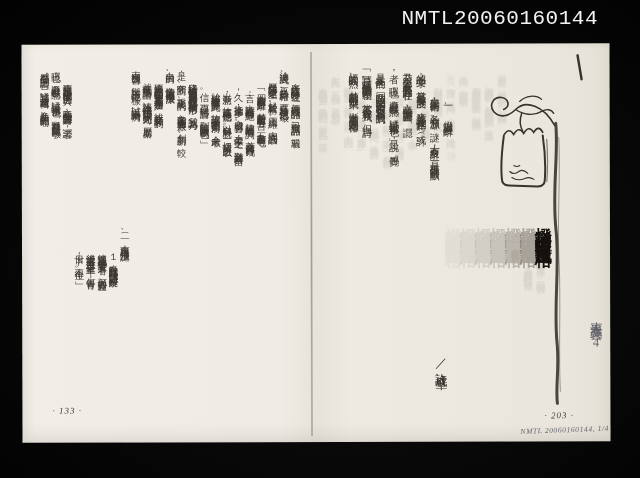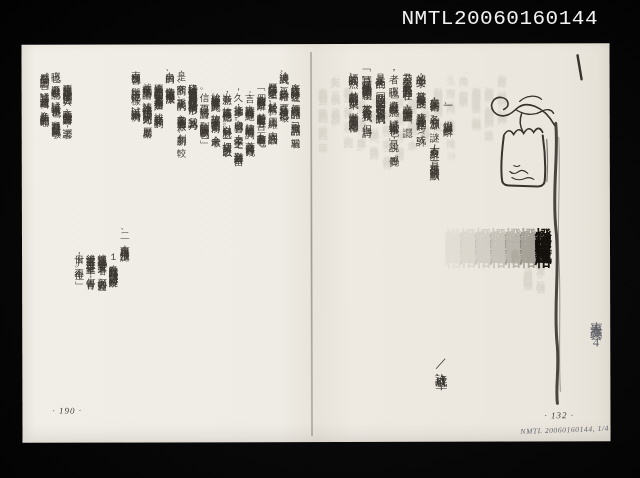--- a/index.html
+++ b/index.html
@@ -96,21 +96,21 @@
         <div class="pcol">兩漢魏晉，與詩之地位一樣。試以古謎為例：</div>
         <div class="pcol" style="padding-top: 160.5px;">二、古典謎與浪漫謎</div>
         <div class="pcol" style="padding-top: 181.9px;">１春秋戰國時代之隱語與廋辭</div>
         <div class="pcol" style="padding-top: 181.9px;">後漢孔融傳之「有天下者，何必卯金刀」。</div>
         <div class="pcol" style="padding-top: 181.9px;">後漢書五行志之「千里草，何青青，</div>
         <div class="pcol" style="padding-top: 181.9px;">十日卜，不得生。」</div>
         <div class="pcol" style="padding-top: 10.7px;">這兩句話是十分標準的古典。文心雕龍諧讔篇云：讔者，</div>
         <div class="pcol">隱也；遯辭以隱意，譎譬以指事也。「遯辭」是隱藏（敏</div>
         <div class="pcol">感部分）的語言；「譎譬」是超邏輯、多曲折的比喻。</div>
       </div>
-    <div id="pagenum-left" class="pagenum">· 190 ·</div>
+    <div id="pagenum-left" class="pagenum">· 133 ·</div>
 
     <div id="right-cols" class="vcols">
         <div class="pcol" style="padding-top: 34.2px;">一、燈謎與廋辭</div>
         <div class="pcol" style="padding-top: 22.8px;">文學與藝術，各有淵源。謎，古有廋辭，是一種最富幽默</div>
         <div class="pcol">感的文學，當然是有深度的；應該作者在創作時，或許（</div>
         <div class="pcol">乃至完全）沒有其觀念的存在。文心雕龍諧讔篇云：「讔</div>
         <div class="pcol">者，隱也；遯辭以隱意，譎譬以指事也。」是說，感覺</div>
         <div class="pcol">是多元性的；同時閃灼光芒的語言很不容易有格式的。</div>
         <div class="pcol">「詩」是一種感情的衝動產物，當然不會有格式，但自詩</div>
         <div class="pcol">經的圓熟、楚辭的鋪張以來，漸漸有了固定的格律。</div>
@@ -119,21 +119,21 @@
     <div id="echo-holder">
         <div class="title-col title-echo" style="left: 497px; opacity: 0.42;">燈謎的古典與浪漫風格</div>
         <div class="title-col title-echo" style="left: 482px; opacity: 0.3;">燈謎的古典與浪漫風格</div>
         <div class="title-col title-echo" style="left: 467px; opacity: 0.22;">燈謎的古典與浪漫風格</div>
         <div class="title-col title-echo" style="left: 452px; opacity: 0.15;">燈謎的古典與浪漫風格</div>
         <div class="title-col title-echo" style="left: 437px; opacity: 0.1;">燈謎的古典與浪漫風格</div>
         <div class="title-col title-echo" style="left: 422px; opacity: 0.06;">燈謎的古典與浪漫風格</div>
       </div>
     <div id="title-main" class="title-col">燈謎的古典與浪漫風格</div>
     <div id="author">／許成章</div>
-    <div id="pagenum-right" class="pagenum">· 132 ·</div>
+    <div id="pagenum-right" class="pagenum">· 203 ·</div>
 
     <svg id="lantern" width="134" height="366" viewBox="0 0 134 366">
       <g fill="none" stroke="#37332d" stroke-linecap="round">
 
         <path d="M116,4 l4,24" stroke-width="2.4"></path>
 
         <path d="M94,72 C97,100 90,140 94,178 C98,216 91,256 95,294 C97,318 93,336 95,352" stroke-width="3" opacity=".9"></path>
         <path d="M97,86 C99,120 95,170 97,210 C99,250 96,300 98,340" stroke-width="1" opacity=".45"></path>
 
         <path d="M93,74 C82,54 64,48 54,58 C47,65 38,67 32,60 C27,53 32,45 40,46 C47,47 49,55 42,58" stroke-width="1.6"></path>

